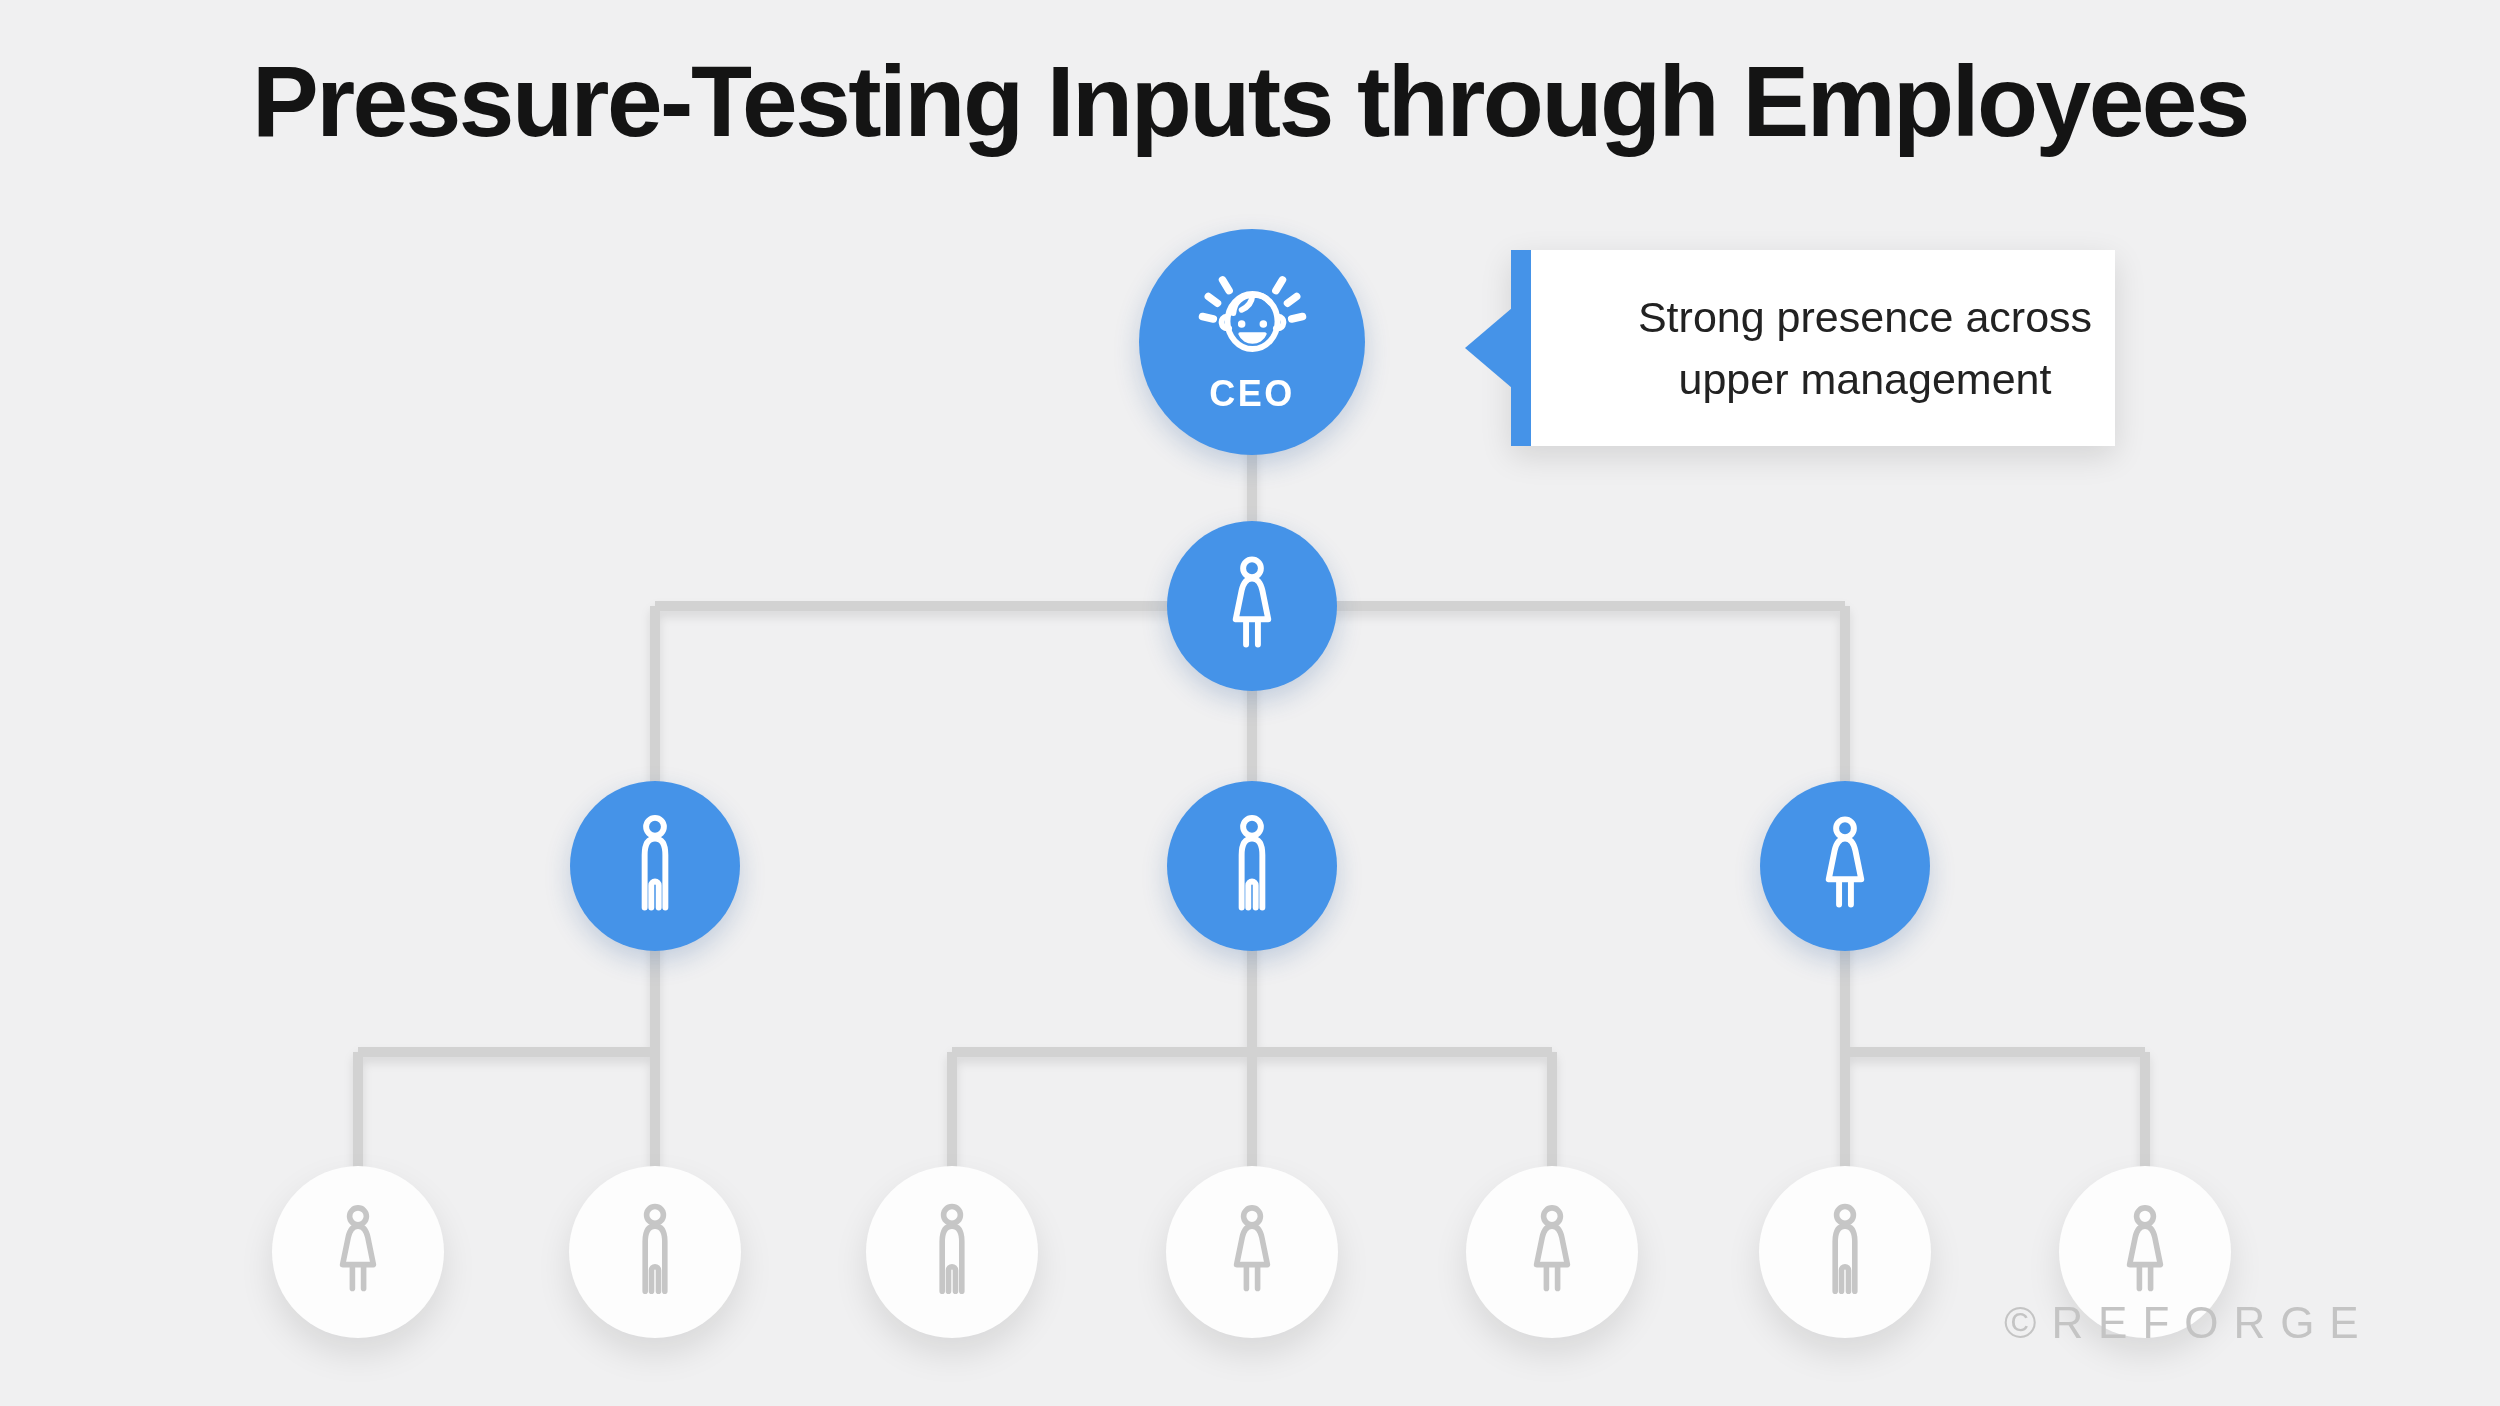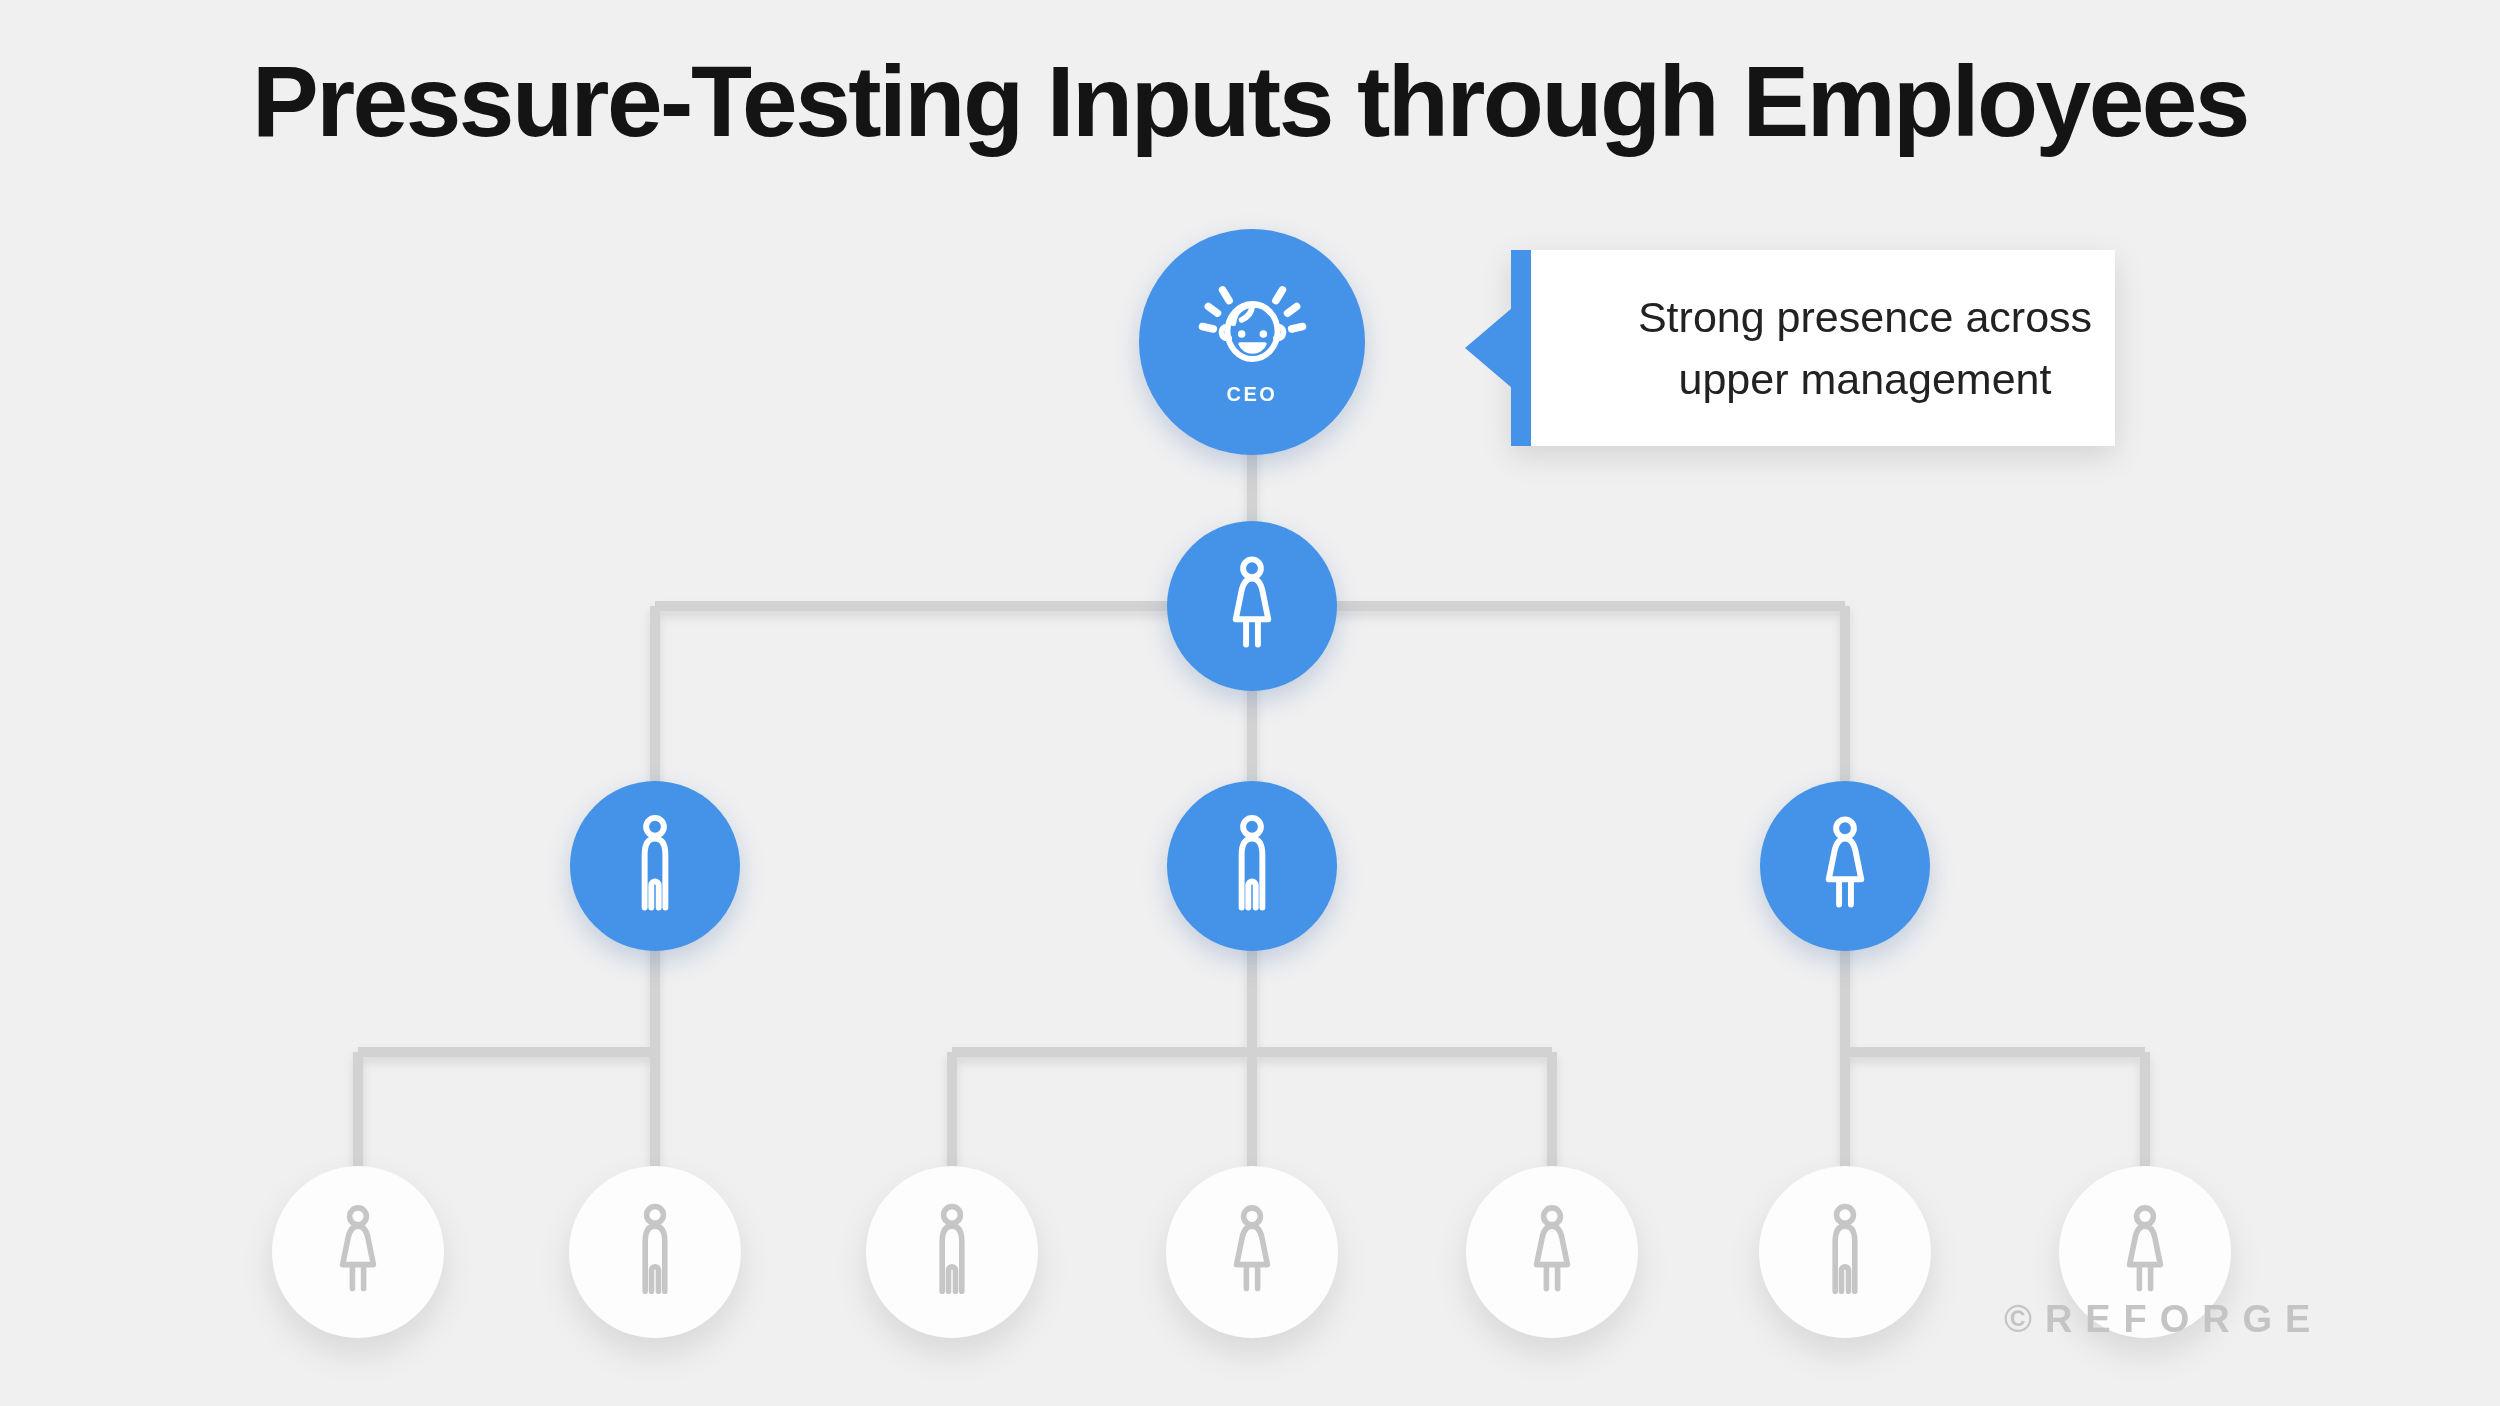--- a/index.html
+++ b/index.html
@@ -35,36 +35,36 @@
   .node--accent{
     background:var(--accent);color:#fff;
     box-shadow:0 10px 26px rgba(30,80,150,.22);
   }
   .node--muted{
     background:var(--muted-node-bg);color:var(--muted-icon);
     box-shadow:0 16px 34px rgba(0,0,0,.10);
   }
   .picto{display:block;}
   .node-label{
-    font-size:20px;font-weight:700;letter-spacing:2.5px;color:#fff;margin-top:4px;
+    font-size:36px;font-weight:700;letter-spacing:2.5px;color:#fff;margin-top:4px;
   }
   .callout{
     position:absolute;left:1511px;top:250px;width:604px;height:196px;
     background:#ffffff;border-left:20px solid var(--accent);
     box-shadow:0 10px 30px rgba(0,0,0,.12);
     display:flex;align-items:center;justify-content:flex-end;
   }
   .callout-tail{position:absolute;left:-66px;top:58px;width:47px;height:80px;fill:var(--accent);}
   .callout-text{
     margin:0;width:500px;text-align:center;
     font-size:43px;line-height:1.45;color:var(--callout-ink);
   }
   .watermark{
     position:absolute;left:2004px;top:1298px;
-    font-size:38px;font-weight:700;letter-spacing:.34em;
+    font-size:44px;font-weight:400;letter-spacing:.34em;
     color:var(--watermark-ink);white-space:nowrap;
   }
   .defs{position:absolute;width:0;height:0;overflow:hidden;}
 </style>
 </head>
 <body>
 
 <div class="canvas">
 
   <h1 class="title">Pressure-Testing Inputs through Employees</h1>

